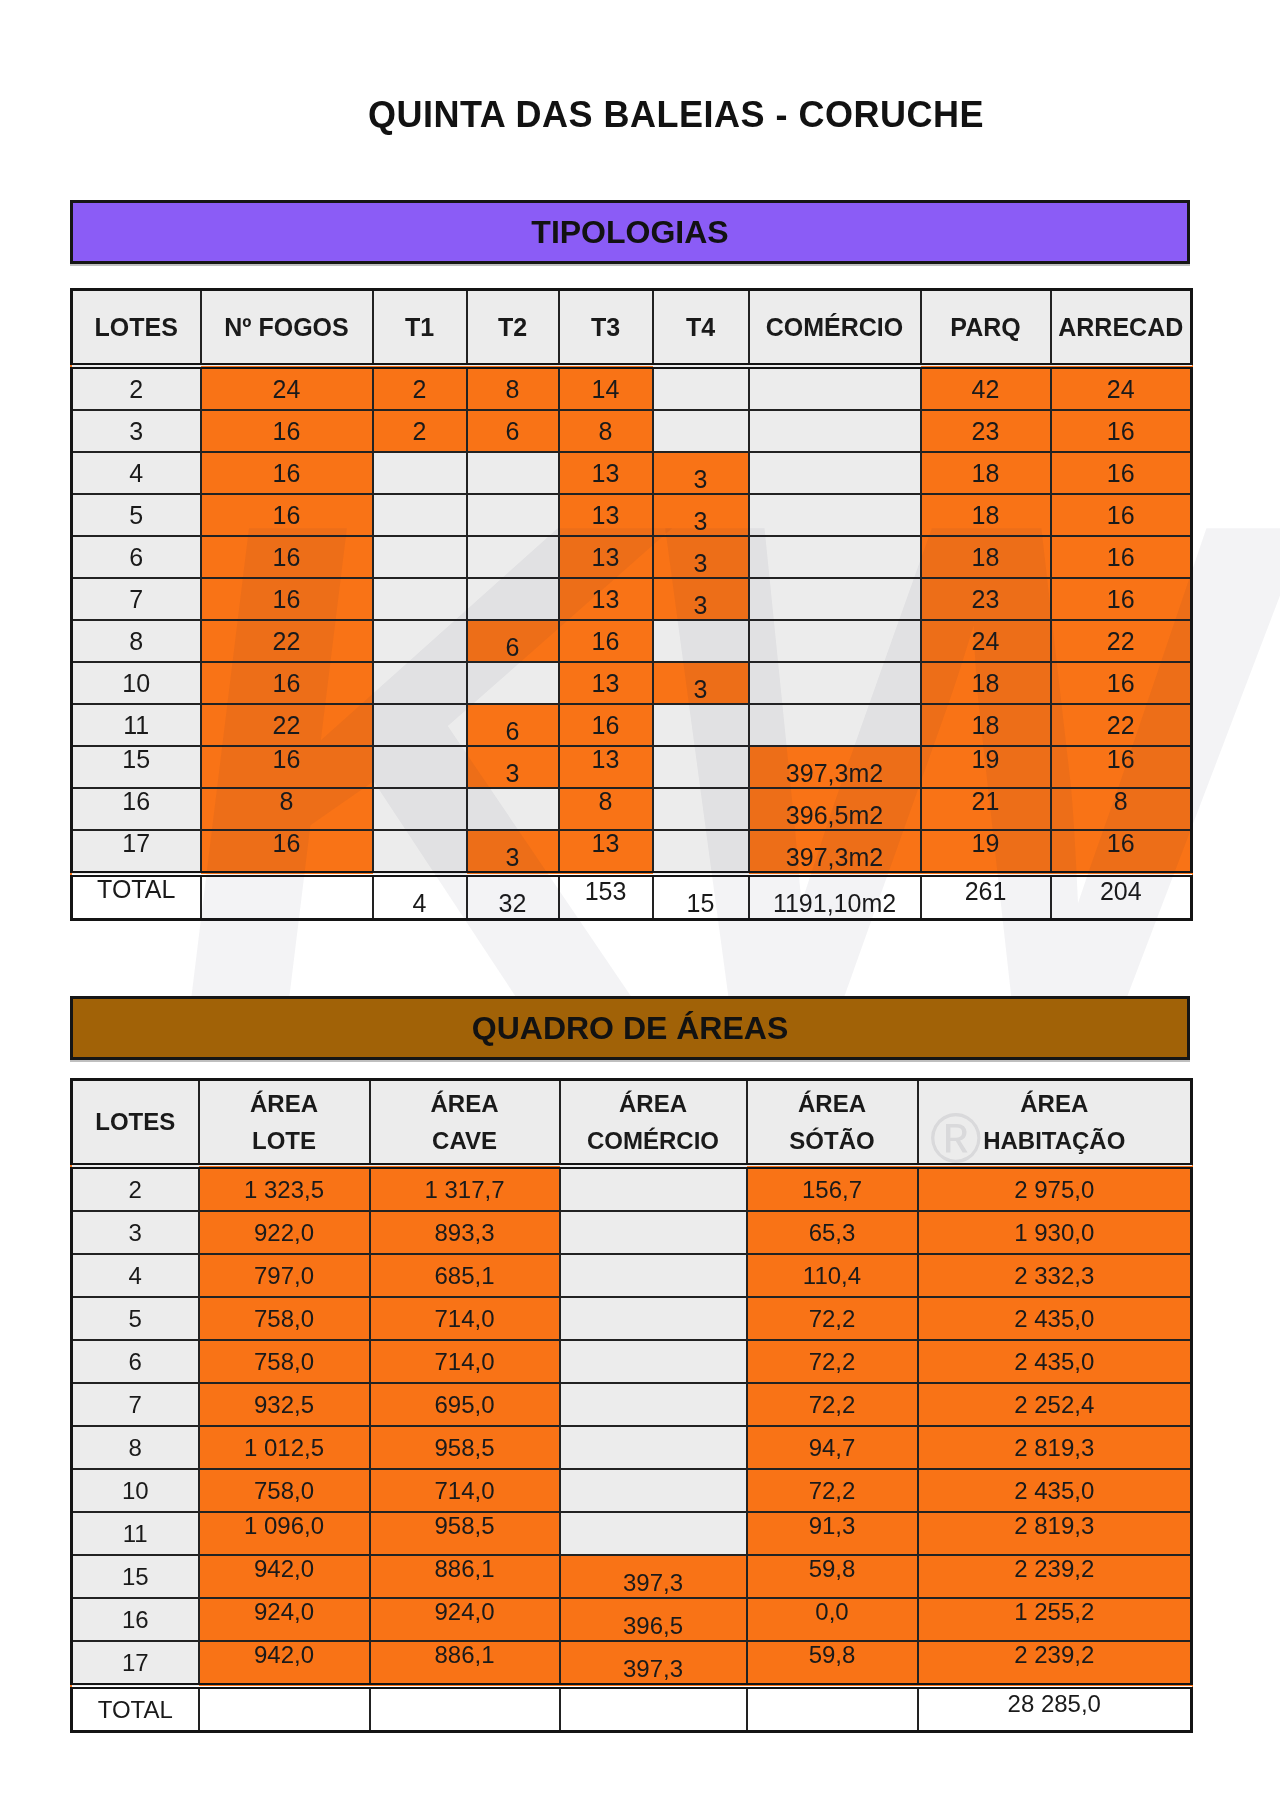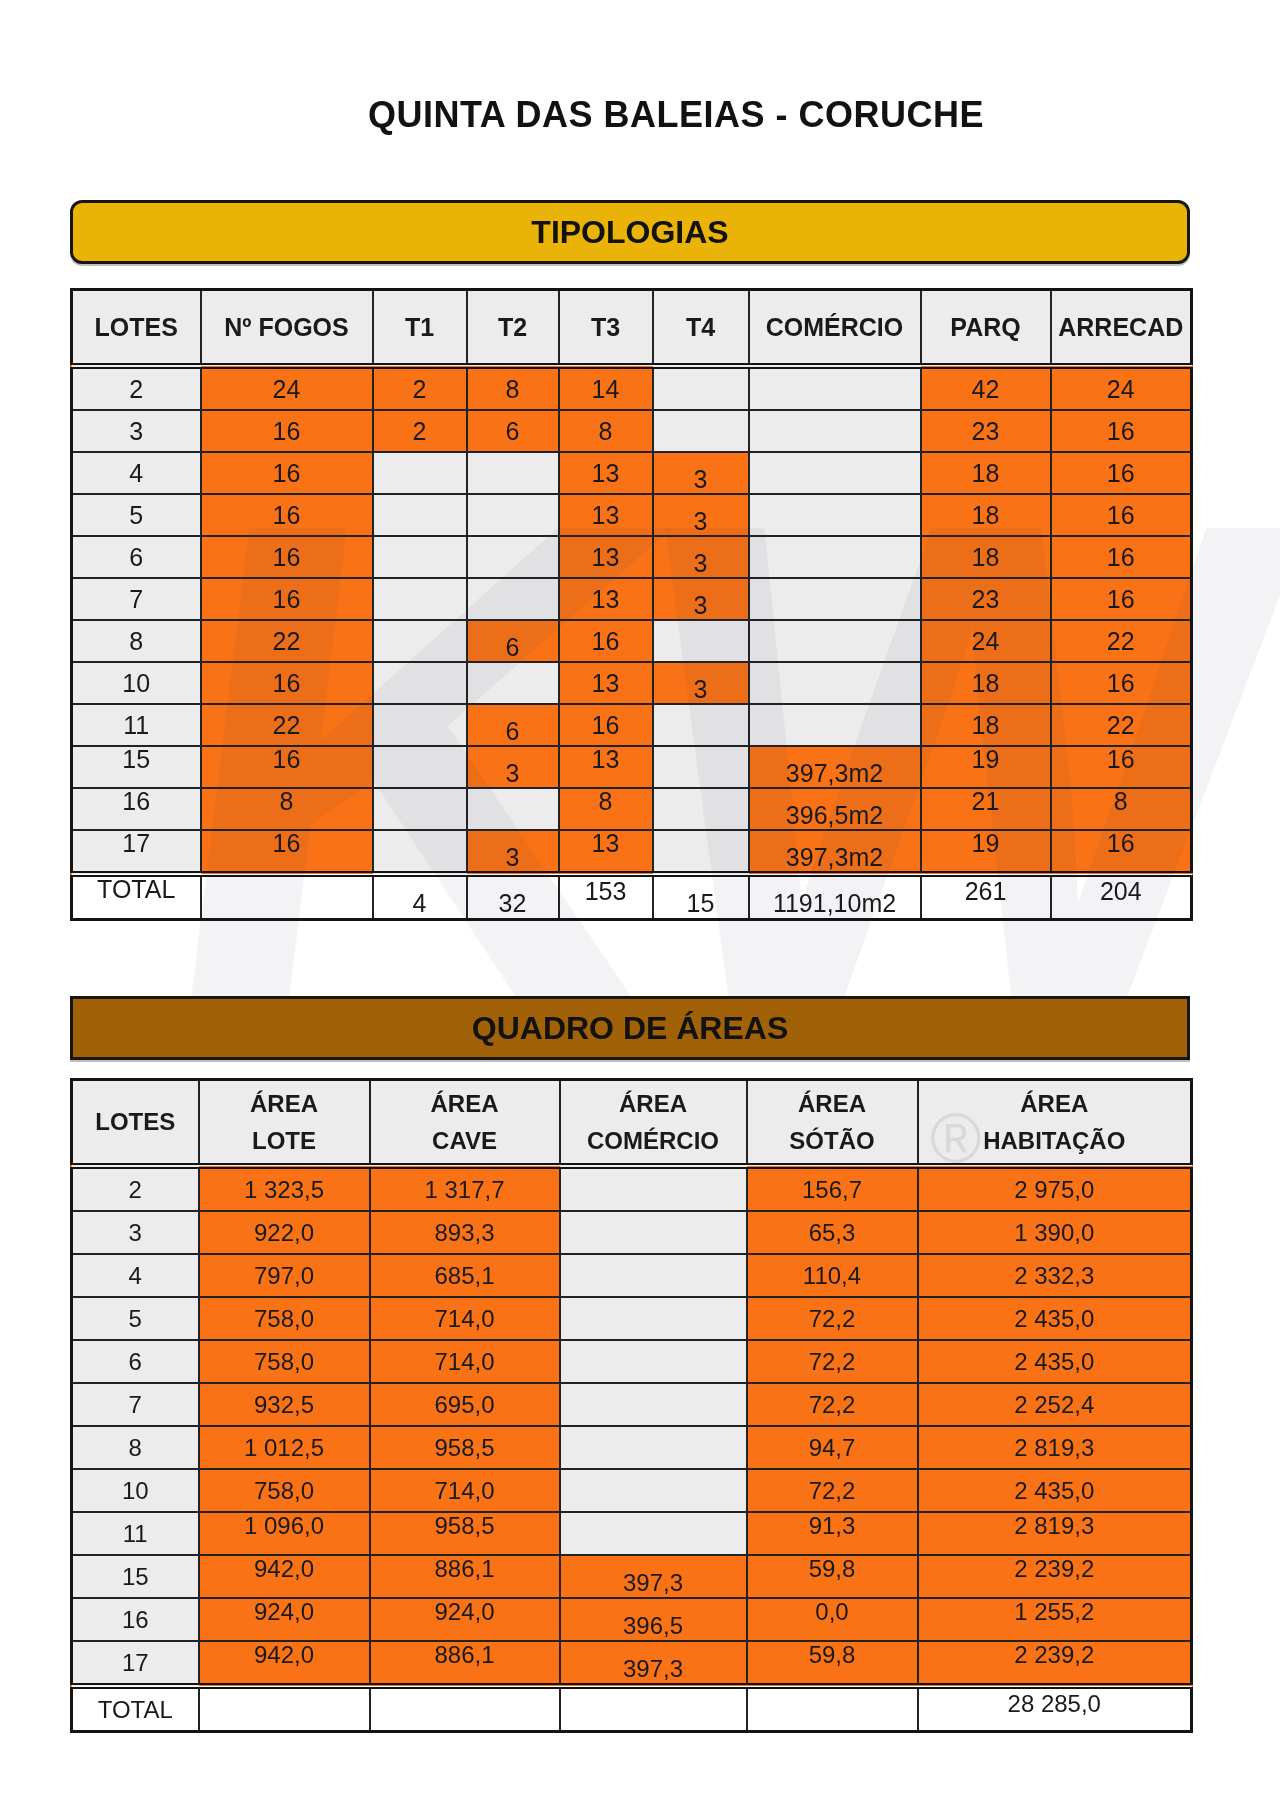--- a/index.html
+++ b/index.html
@@ -51,21 +51,21 @@
   .registered-mark{
     position:absolute;left:930px;top:1098px;z-index:9;pointer-events:none;
     font-size:70px;color:rgba(45,45,65,0.10);user-select:none;font-weight:normal;
   }
 </style>
 </head>
 <body>
 
 <h1 class="page-title">QUINTA DAS BALEIAS - CORUCHE</h1>
 
-<div class="banner" id="banner-0" style="background: #eab308; border-radius: 12px;">TIPOLOGIAS</div>
+<div class="banner" id="banner-0" style="background: #8b5cf6;">TIPOLOGIAS</div>
 <table id="table-0">
     <colgroup>
       <col style="width: 129px;">
       <col style="width: 172px;">
       <col style="width: 94px;">
       <col style="width: 92px;">
       <col style="width: 94px;">
       <col style="width: 96px;">
       <col style="width: 172px;">
       <col style="width: 130px;">
@@ -264,21 +264,21 @@
         <td class="shade"><span class="cv"></span></td>
         <td><span class="cv">156,7</span></td>
         <td><span class="cv">2 975,0</span></td>
       </tr>
       <tr>
         <td class="shade"><span class="cv">3</span></td>
         <td><span class="cv">922,0</span></td>
         <td><span class="cv">893,3</span></td>
         <td class="shade"><span class="cv"></span></td>
         <td><span class="cv">65,3</span></td>
-        <td><span class="cv">1 390,0</span></td>
+        <td><span class="cv">1 930,0</span></td>
       </tr>
       <tr>
         <td class="shade"><span class="cv">4</span></td>
         <td><span class="cv">797,0</span></td>
         <td><span class="cv">685,1</span></td>
         <td class="shade"><span class="cv"></span></td>
         <td><span class="cv">110,4</span></td>
         <td><span class="cv">2 332,3</span></td>
       </tr>
       <tr>

